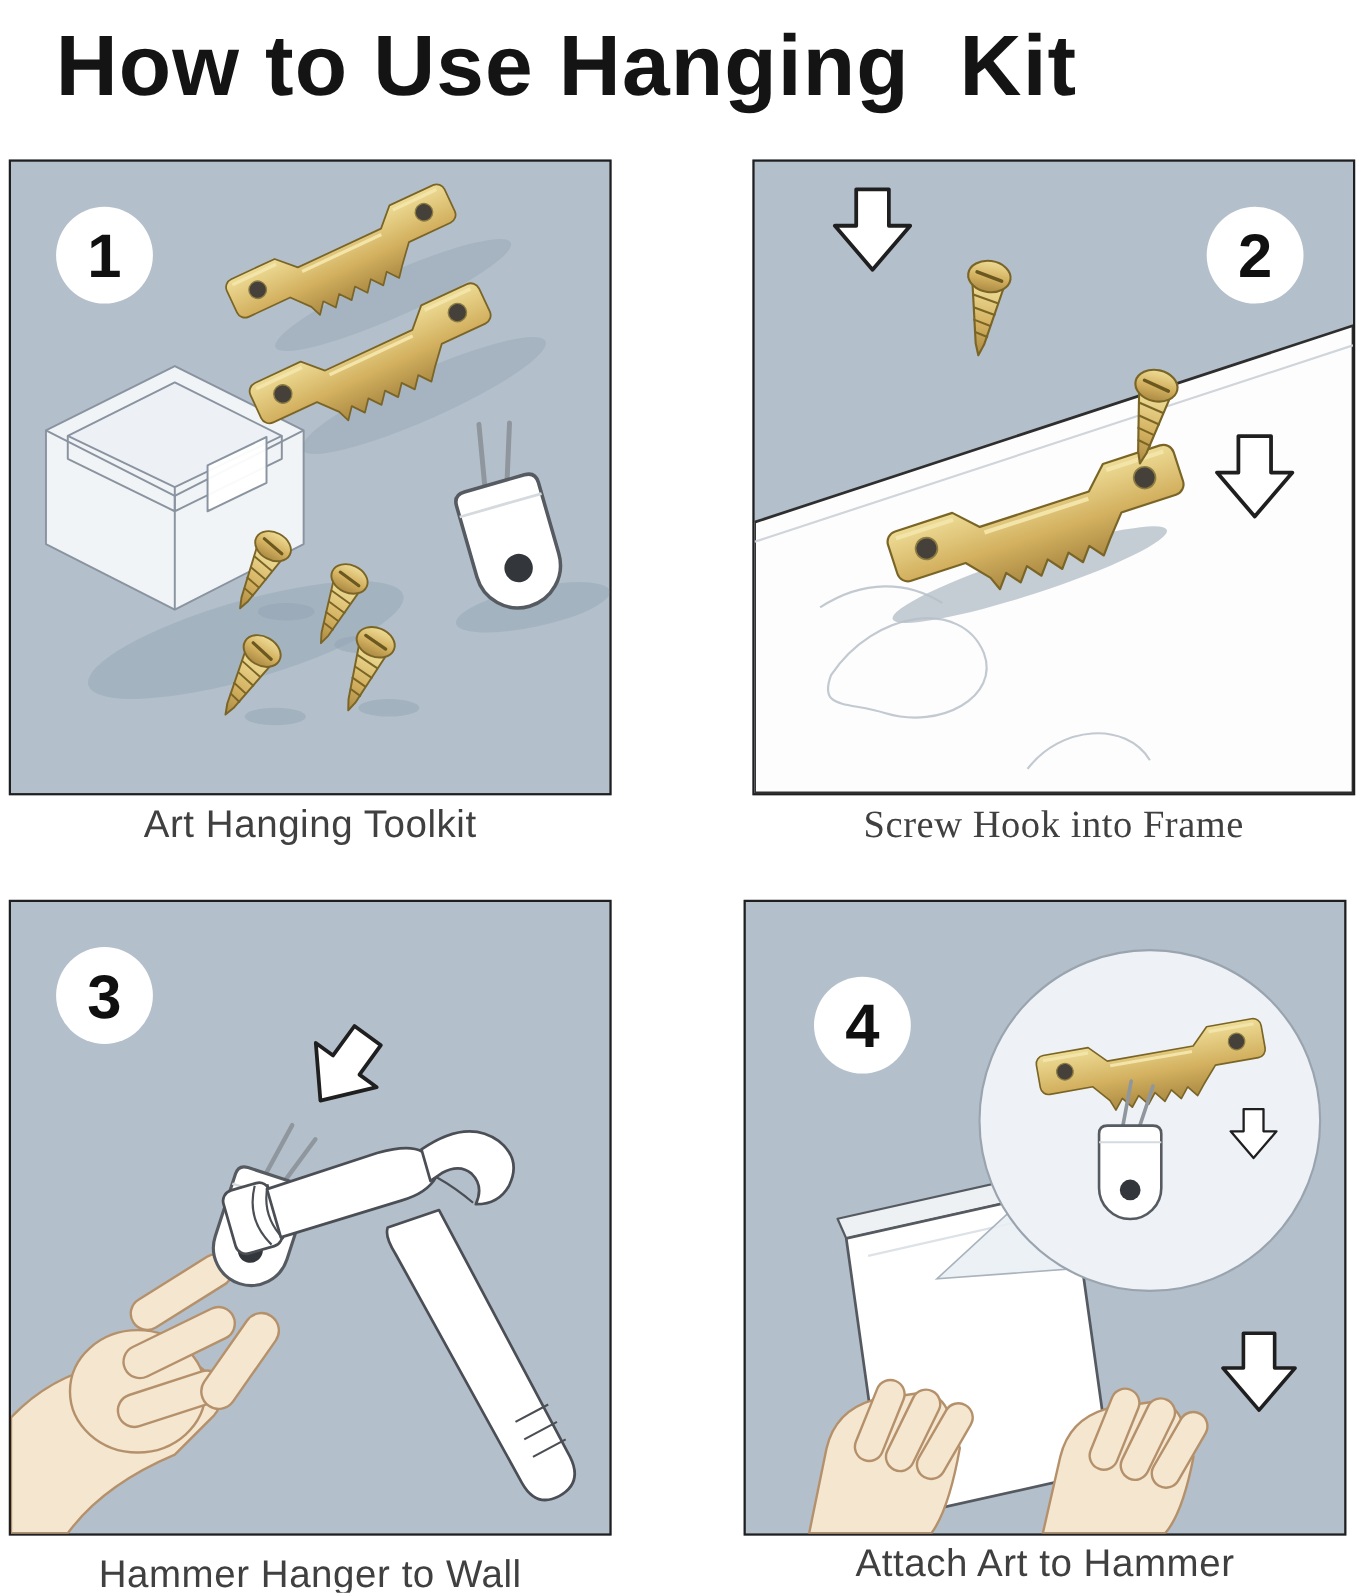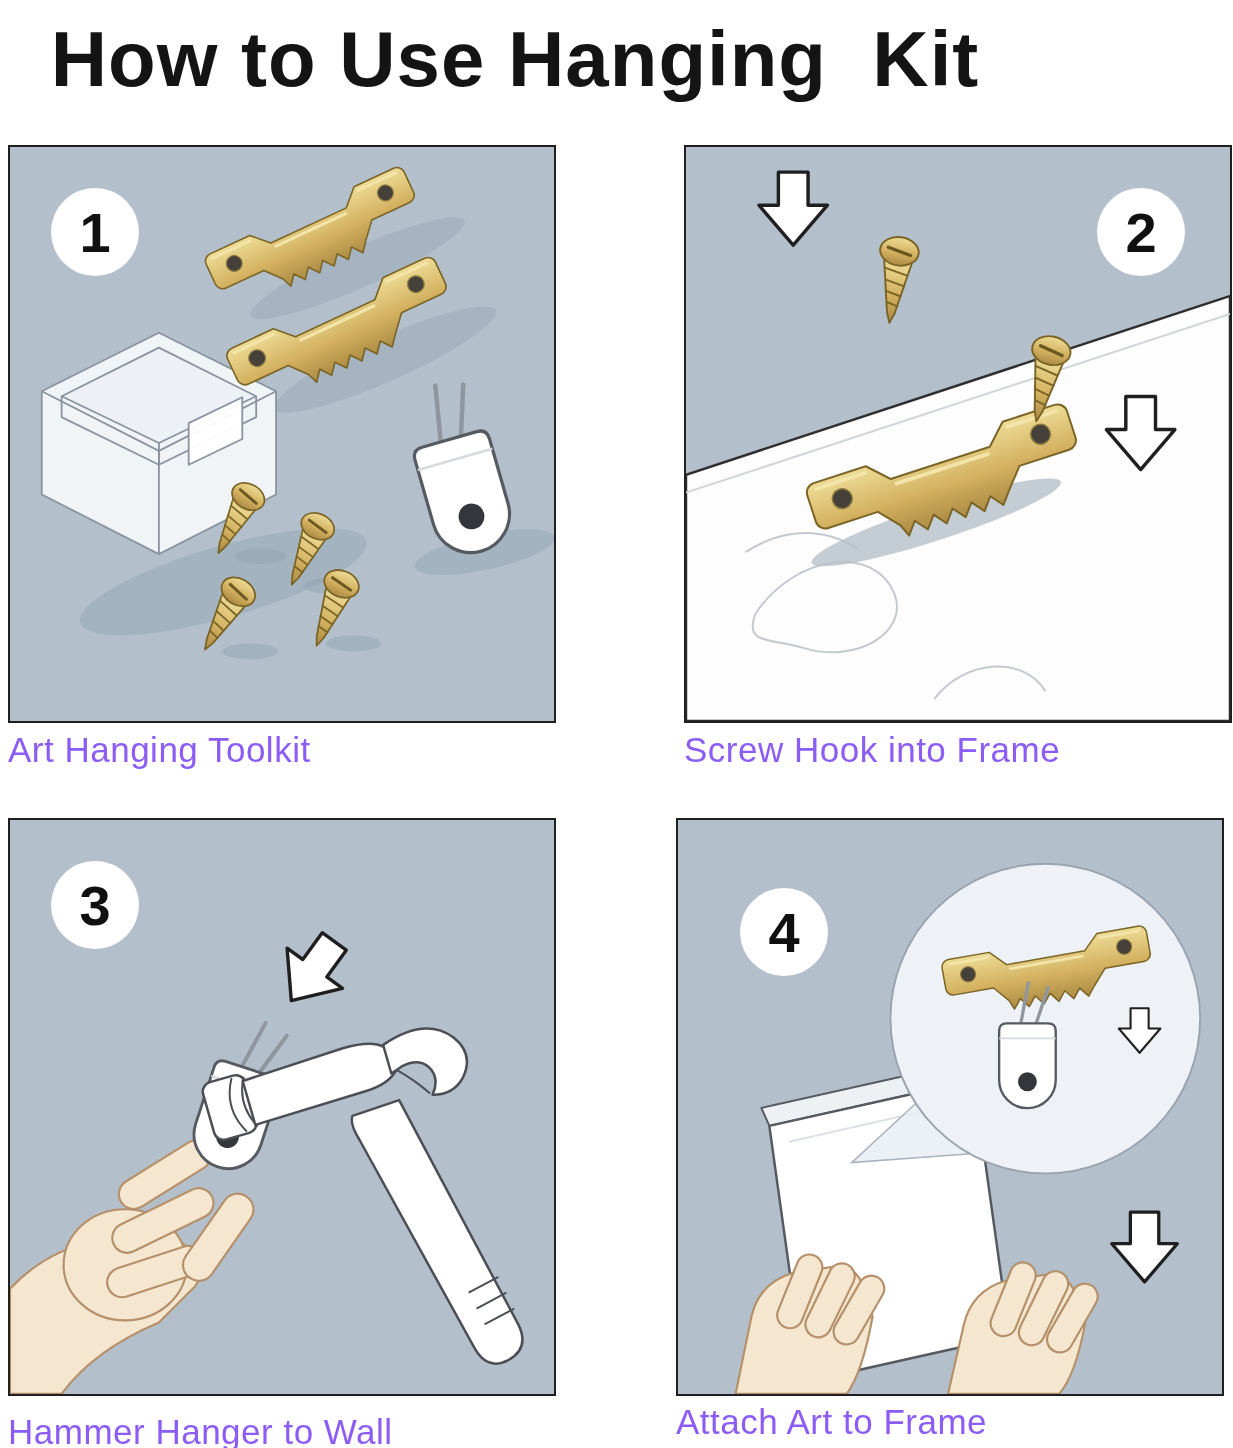--- a/index.html
+++ b/index.html
@@ -21,25 +21,25 @@
   .badge{
     position:absolute;width:88px;height:88px;border-radius:50%;background:#ffffff;
     display:flex;align-items:center;justify-content:center;
     font-size:56px;font-weight:700;color:#101010;
   }
   #badge-1{left:41px;top:41px;}
   #badge-2{left:411px;top:41px;}
   #badge-3{left:41px;top:41px;}
   #badge-4{left:62px;top:68px;}
   .caption{
-    position:absolute;width:548px;
-    font-size:35px;color:#8b5cf6;letter-spacing:.5px;
+    position:absolute;width:548px;text-align:center;
+    font-size:35px;color:#404040;letter-spacing:.5px;
   }
   #caption-1{left:8px;top:730px;}
-  #caption-2{left:684px;top:730px;}
+  #caption-2{left:684px;top:730px;font-family:Liberation Serif, serif;}
   #caption-3{left:8px;top:1412px;}
   #caption-4{left:676px;top:1402px;}
 </style>
 </head>
 <body>
 
 <svg width="0" height="0" style="position:absolute" aria-hidden="true">
   <defs>
     <linearGradient id="goldGrad" x1="0" y1="0" x2="0" y2="1">
       <stop offset="0" stop-color="#eedc96"></stop>
@@ -243,13 +243,13 @@
     </g>
 
     <g transform="translate(470,430) scale(1.1)">
       <use href="#arrow-down"></use>
     </g>
   </svg>
   <div class="badge" id="badge-4">
     <span>4</span>
   </div>
 </div>
-<div class="caption" id="caption-4">Attach Art to Frame</div>
+<div class="caption" id="caption-4">Attach Art to Hammer</div>
 
 </body></html>

